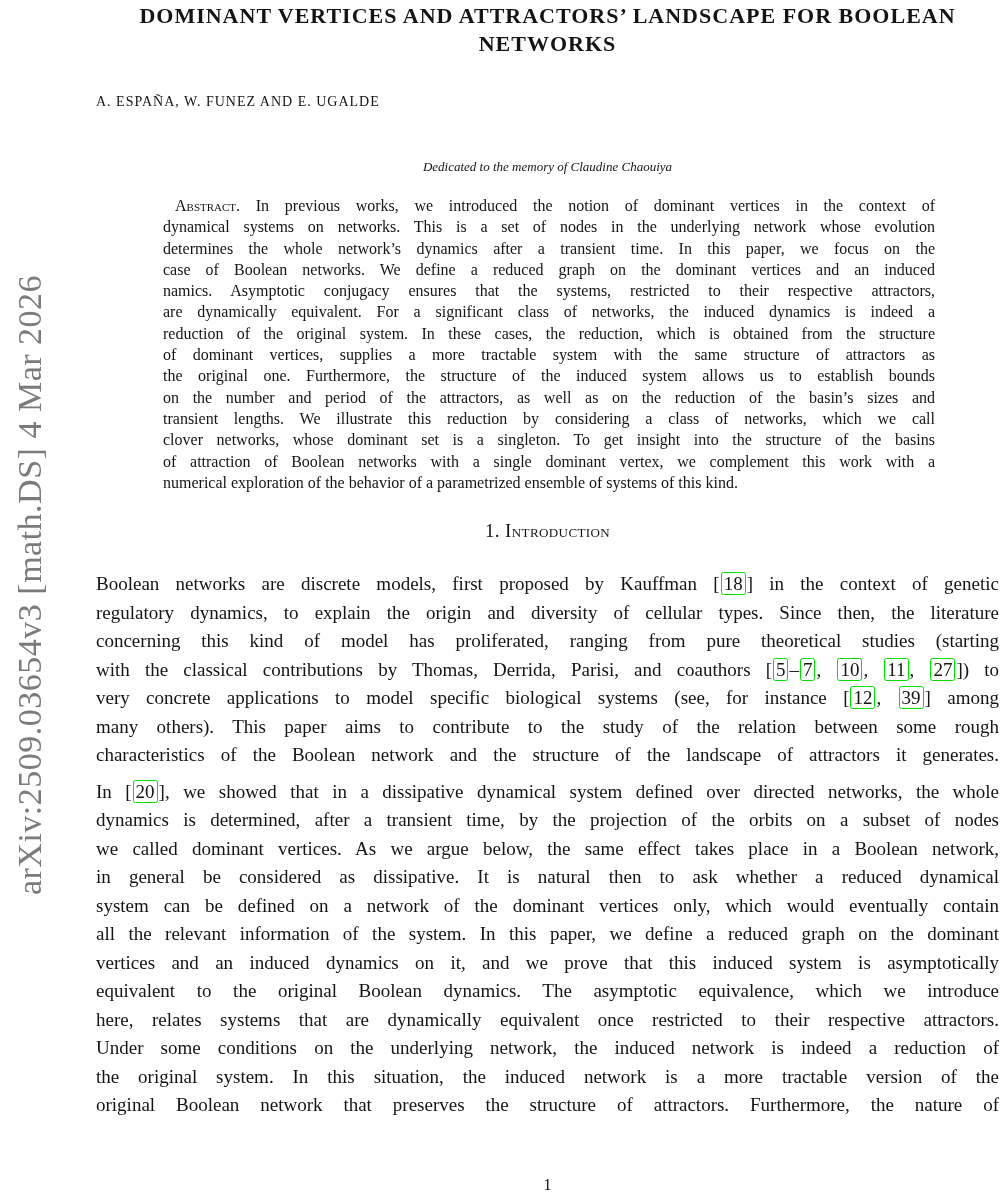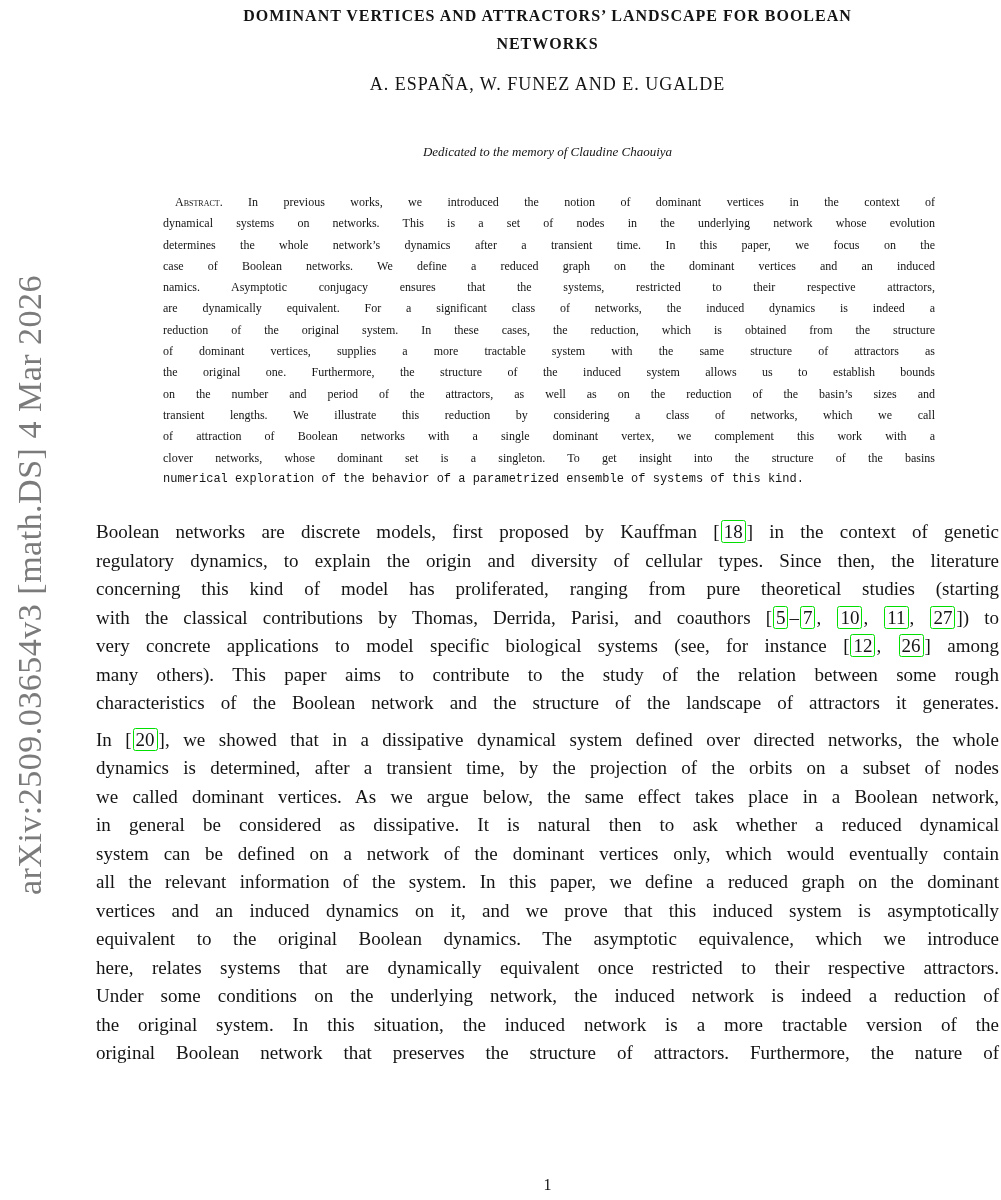--- a/index.html
+++ b/index.html
@@ -10,37 +10,37 @@
   }
   .watermark {
     position:absolute; top:585px; left:30px;
     transform:translate(-50%,-50%) rotate(-90deg);
     transform-origin:center; white-space:nowrap;
     font-size:34px; color:#7b7b7b; letter-spacing:0.5px;
   }
   .content { position:absolute; left:96px; top:0; width:903px; height:1200px; }
   .title {
     margin:2px 0 0 0; padding:0; text-align:center;
-    font-size:16px; font-weight:bold; letter-spacing:1px; line-height:28px;
+    font-size:22px; font-weight:bold; letter-spacing:1px; line-height:28px;
   }
   .title div { white-space:nowrap; }
   .authors {
-    margin-top:16px; text-align:center;
-    font-size:18px; letter-spacing:1px; white-space:nowrap;
+    margin-top:36px; text-align:left;
+    font-size:14px; letter-spacing:1px; white-space:nowrap;
   }
   .dedication {
     margin-top:49px; text-align:center; font-style:italic; font-size:13px;
   }
   .abstract {
-    margin-top:32px; margin-left:67px; width:772px;
-    font-size:12px;
+    margin-top:20px; margin-left:67px; width:772px;
+    font-size:16px;
   }
   .abstract .tline { line-height:21.3px; }
   .abstract .tline:first-child { text-indent:12px; }
-  .abstract .tline:last-child { text-align-last:left;font-family:Liberation Mono, monospace; }
+  .abstract .tline:last-child { text-align-last:left; }
   .sc { font-variant:small-caps; }
   .section-heading {
     margin:27px 0 0 0; padding:0; text-align:center;
     font-size:19px; font-weight:normal; font-variant:small-caps; letter-spacing:0.4px;
   }
   .para { font-size:19px; }
   .para .tline { line-height:28.5px; }
   .para1 { margin-top:28px; }
   .para2 { margin-top:8px; }
   .tline { text-align:justify; text-align-last:justify; }
@@ -74,32 +74,33 @@
         <div class="tline">dynamical systems on networks. This is a set of nodes in the underlying network whose evolution</div>
         <div class="tline">determines the whole network’s dynamics after a transient time. In this paper, we focus on the</div>
         <div class="tline">case of Boolean networks. We define a reduced graph on the dominant vertices and an induced</div>
         <div class="tline">namics. Asymptotic conjugacy ensures that the systems, restricted to their respective attractors,</div>
         <div class="tline">are dynamically equivalent. For a significant class of networks, the induced dynamics is indeed a</div>
         <div class="tline">reduction of the original system. In these cases, the reduction, which is obtained from the structure</div>
         <div class="tline">of dominant vertices, supplies a more tractable system with the same structure of attractors as</div>
         <div class="tline">the original one. Furthermore, the structure of the induced system allows us to establish bounds</div>
         <div class="tline">on the number and period of the attractors, as well as on the reduction of the basin’s sizes and</div>
         <div class="tline">transient lengths. We illustrate this reduction by considering a class of networks, which we call</div>
+        <div class="tline">clover networks, whose dominant set is a singleton. To get insight into the structure of the basins</div>
         <div class="tline">of attraction of Boolean networks with a single dominant vertex, we complement this work with a</div>
-        <div class="tline">clover networks, whose dominant set is a singleton. To get insight into the structure of the basins</div>
         <div class="tline">numerical exploration of the behavior of a parametrized ensemble of systems of this kind.</div>
       </div>
 
+    <h2 class="section-heading">1. Introduction</h2>
 
     <div class="para para1">
         <div class="tline">Boolean networks are discrete models, first proposed by Kauffman [<span class="cite">18</span>] in the context of genetic</div>
         <div class="tline">regulatory dynamics, to explain the origin and diversity of cellular types. Since then, the literature</div>
         <div class="tline">concerning this kind of model has proliferated, ranging from pure theoretical studies (starting</div>
         <div class="tline">with the classical contributions by Thomas, Derrida, Parisi, and coauthors [<span class="cite">5</span>–<span class="cite">7</span>, <span class="cite">10</span>, <span class="cite">11</span>, <span class="cite">27</span>]) to</div>
-        <div class="tline">very concrete applications to model specific biological systems (see, for instance [<span class="cite">12</span>, <span class="cite">26</span>] among</div>
+        <div class="tline">very concrete applications to model specific biological systems (see, for instance [<span class="cite">12</span>, <span class="cite">39</span>] among</div>
         <div class="tline">many others). This paper aims to contribute to the study of the relation between some rough</div>
         <div class="tline">characteristics of the Boolean network and the structure of the landscape of attractors it generates.</div>
       </div>
 
     <div class="para para2">
         <div class="tline">In [<span class="cite">20</span>], we showed that in a dissipative dynamical system defined over directed networks, the whole</div>
         <div class="tline">dynamics is determined, after a transient time, by the projection of the orbits on a subset of nodes</div>
         <div class="tline">we called dominant vertices. As we argue below, the same effect takes place in a Boolean network,</div>
         <div class="tline">in general be considered as dissipative. It is natural then to ask whether a reduced dynamical</div>
         <div class="tline">system can be defined on a network of the dominant vertices only, which would eventually contain</div>

